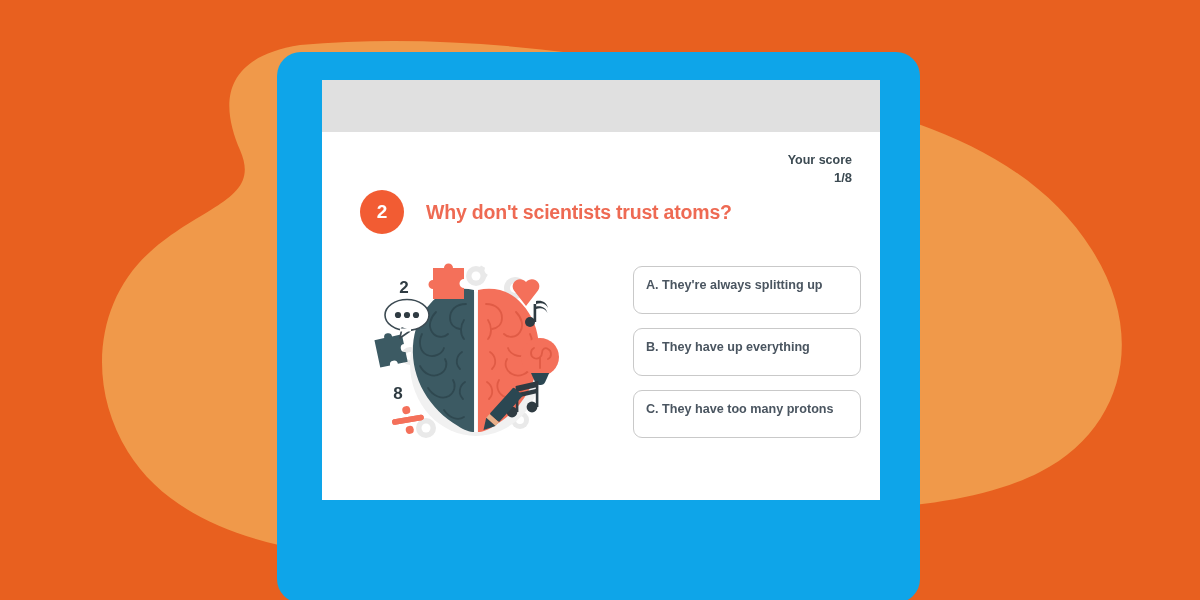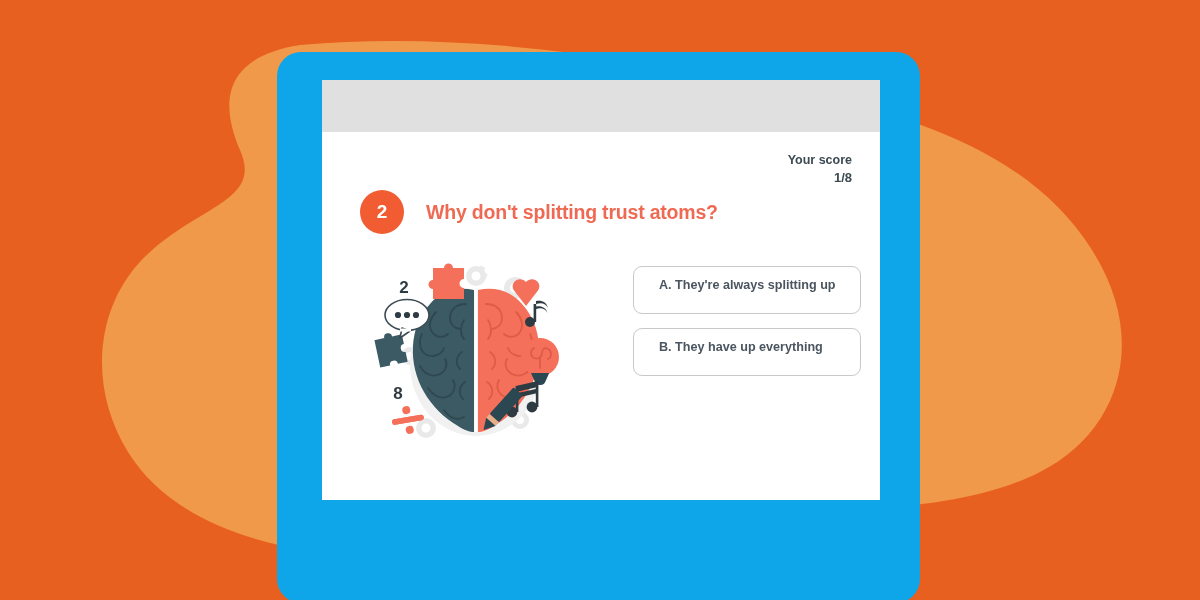--- a/index.html
+++ b/index.html
@@ -89,21 +89,21 @@
     position: absolute;
     left: 311px; top: 134px;
     width: 228px;
     display: flex; flex-direction: column; gap: 14px;
   }
   .answer-option {
     min-height: 48px;
     border: 1px solid #C9C9C9;
     border-radius: 9px;
     background: #fff;
-    padding: 11px 13px 11px 25px;
+    padding: 11px 13px 11px 12px;
     font-size: 12.6px;
     font-weight: bold;
     color: #4A5560;
     line-height: 1.26;
     cursor: pointer;
   }
 </style>
 </head>
 <body>
 
@@ -126,21 +126,21 @@
 
       <div id="quiz-body">
 
         <div id="score-block">
           <div id="score-label">Your score</div>
           <div id="score-value">1/8</div>
         </div>
 
         <div id="question-row">
           <div id="question-badge">2</div>
-          <div id="question-text">Why don't splitting trust atoms?</div>
+          <div id="question-text">Why don't scientists trust atoms?</div>
         </div>
 
         <div id="illustration">
           <svg viewBox="0 0 212 190" xmlns="http://www.w3.org/2000/svg">
 
             <g fill="#E9E9E9">
               <path d="M104 8 l4.4 1.2 2.6-3.8 4 2.3-1 4.5 3.8 2.6-2.3 4-4.5-1-2.6 3.8-4-2.3 1-4.5-3.8-2.6z"></path>
               <circle cx="106" cy="16" r="10"></circle>
               <circle cx="106" cy="16" r="4.5" fill="#FFFFFF"></circle>
               <circle cx="145" cy="28" r="11"></circle>
@@ -264,18 +264,19 @@
               <rect x="118" y="122" width="12.5" height="36" rx="1.5" fill="#2B4752"></rect>
               <rect x="118" y="158" width="12.5" height="5" fill="#E8B08A"></rect>
               <path d="M118 163 h12.5 l-6.25 11z" fill="#2B4752"></path>
             </g>
           </svg>
         </div>
 
         <div id="answers">
           <div class="answer-option">A. They're always splitting up</div>
           <div class="answer-option">B. They have up everything</div>
+          <div class="answer-option">C. They have too many protons</div>
         </div>
 
       </div>
     </div>
   </div>
 </div>
 
 </body></html>

